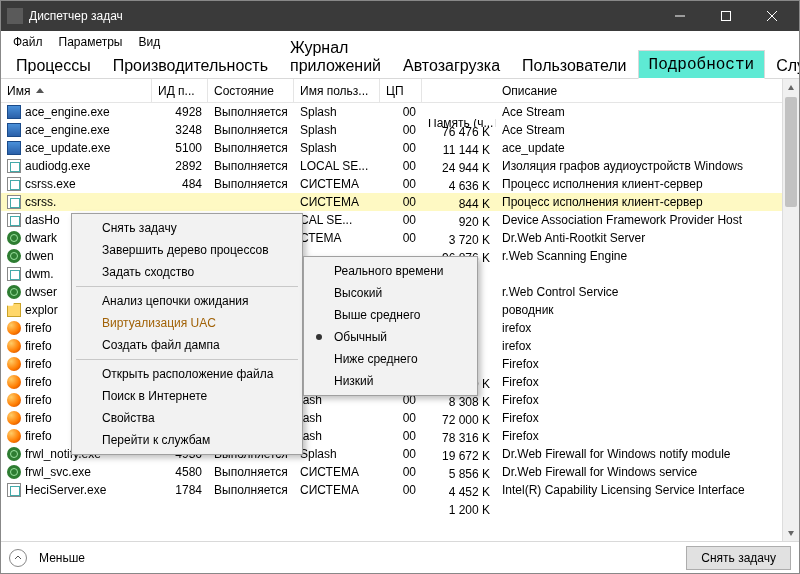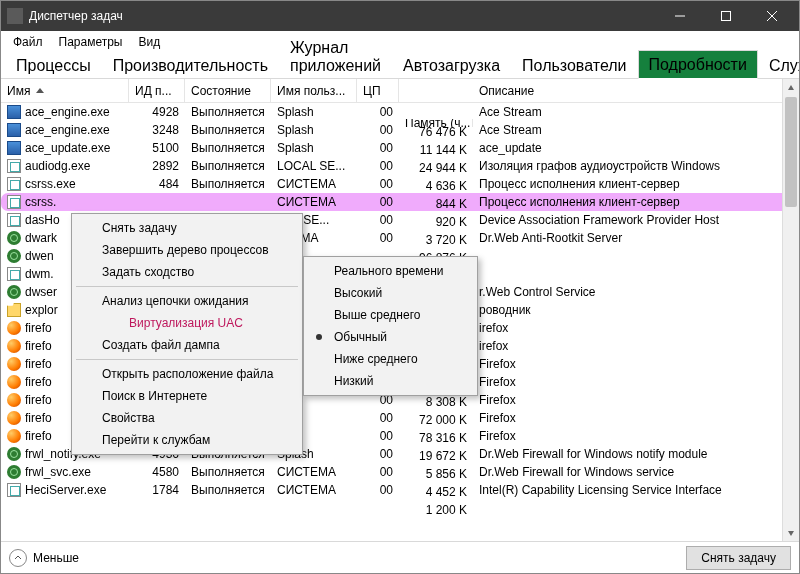--- a/index.html
+++ b/index.html
@@ -7,58 +7,58 @@
   .titlebar { height: 30px; background: #3a3a3a; color: #fff; display: flex; align-items: center; padding: 0 4px; }
   .titlebar .ticon { width: 16px; height: 16px; margin: 0 6px 0 2px; display:inline-block; background:#5a5a5a; }
   .titlebar .title { flex: 1; font-size: 12px; }
   .titlebar .winbtns { display: flex; }
   .winbtn { width: 46px; height: 30px; display: flex; align-items: center; justify-content: center; color: #fff; }
   .winbtn svg { width: 10px; height: 10px; stroke: #fff; stroke-width: 1; fill: none; }
   .menubar { height: 20px; display: flex; align-items: flex-end; padding: 0 4px; background: #fff; }
   .menubar .mitem { padding: 2px 8px; font-size: 12px; }
   .tabs { height: 28px; display: flex; align-items: flex-end; border-bottom: 1px solid #d9d9d9; padding: 0 4px; background:#fff; }
   .tab { padding: 5px 10px 4px; font-size: 16px; border: 1px solid transparent; border-bottom: none; position: relative; top: 1px; margin-top: 39px; }
-  .tab.active { border-color: #d9d9d9; background: #15803d; border-bottom: 1px solid #fff; }
+  .tab.active { border-color: #d9d9d9; background: #5eead4; border-bottom: 1px solid #fff; font-family: Liberation Mono, monospace; }
   .grid { position: relative; height: 462px; overflow: hidden; }
   .gridhead { display: flex; height: 24px; border-bottom: 1px solid #e5e5e5; background: #fff; }
   .gh { border-right: 1px solid #e5e5e5; padding: 4px 6px; font-size: 12px; display:flex; align-items:center; gap:4px; white-space:nowrap; overflow:hidden; }
   .gh.sort::after { content: ""; display:inline-block; width:0;height:0;border-left:4px solid transparent;border-right:4px solid transparent;border-bottom:5px solid #555; margin-left:2px;}
   .rows { position: relative; }
   .row { display: flex; height: 18px; align-items: center; }
-  .row.sel { background: #f0abfc; border-radius: 7px; }
+  .row.sel { background: #fef9c3; }
   .cell { padding: 1px 6px; font-size: 12px; white-space: nowrap; overflow: hidden; }
   .cell.num { text-align: right; }
-  .c-name { width: 128px; display:flex; align-items:center; gap:4px; }
+  .c-name { width: 151px; display:flex; align-items:center; gap:4px; }
   .c-pid  { width: 56px; text-align:right; }
   .c-stat { width: 86px; }
   .c-user { width: 86px; }
   .c-cpu  { width: 42px; text-align:right; }
   .c-mem  { width: 74px; text-align:right;margin-top:40px; }
   .c-desc { flex: 1; }
   .ico { width: 14px; height: 14px; display:inline-block; flex:none; }
   .ico-app { background: linear-gradient(#4a90d9,#2a60a9); border:1px solid #1a4a89; }
   .ico-proc { background: #fff; border:1px solid #888; position:relative;}
   .ico-proc::before{content:"";position:absolute;left:2px;top:2px;width:8px;height:8px;border:1px solid #4aa;}
   .ico-folder { background:#ffd76a;border:1px solid #c9a227; clip-path: polygon(0 20%, 40% 20%, 50% 0, 100% 0, 100% 100%, 0 100%);}
   .ico-ff { border-radius:50%; background: radial-gradient(circle at 30% 30%,#ffcc66,#ff7b00 60%,#b93b00); }
   .ico-spider { border-radius:50%; background:#2e7d32; position:relative;}
   .ico-spider::after{content:"";position:absolute;inset:3px;border:1px solid #9be29f;border-radius:50%;}
   .scrollbar { position:absolute; right:0; top:0; bottom:0; width:17px; background:#f0f0f0; border-left:1px solid #ddd;}
   .sb-thumb { position:absolute; left:2px; right:2px; top:2px; height:110px; background:#c2c2c2; border-radius:2px;}
   .sb-btn { position:absolute; left:0; right:0; height:17px; display:flex;align-items:center;justify-content:center;}
   .sb-btn svg{width:8px;height:8px;fill:#666;}
   .sb-top{top:0;} .sb-bot{bottom:0;}
   .footer { position:absolute; left:0; right:0; bottom:0; height:32px; border-top:1px solid #d9d9d9; display:flex; align-items:center; padding:0 8px; background:#fff;}
-  .footer .fewer { display:flex; align-items:center; gap:6px; font-size:12px;}
+  .footer .fewer { display:flex; align-items:center; gap:12px; font-size:12px;}
   .footer .fewer .circ { width:18px;height:18px;border:1px solid #888;border-radius:50%;display:flex;align-items:center;justify-content:center;}
   .footer .spacer{flex:1;}
   .footer .endbtn { border:1px solid #adadad; padding:4px 14px; background:#e1e1e1; font-size:12px;}
   .ctxmenu { position:absolute; background:#f2f2f2; border:1px solid #a0a0a0; box-shadow:3px 3px 6px rgba(0,0,0,0.25); padding:3px 2px; }
   .ctxitem { padding:4px 30px 4px 28px; font-size:12px; white-space:nowrap; position:relative;}
-  .ctxitem.disabled { color:#be185d;text-align:center; }
+  .ctxitem.disabled { color:#a16207; }
   .ctxitem.hov { background:#cde8ff; }
   .ctxitem .arrow { position:absolute; right:8px; top:50%; transform:translateY(-50%); width:0;height:0;border-top:4px solid transparent;border-bottom:4px solid transparent;border-left:5px solid #333;}
   .ctxsep { height:1px; background:#c8c8c8; margin:3px 2px; }
   .submenu .dot { position:absolute; left:10px; top:50%; transform:translateY(-50%); width:6px;height:6px;background:#333;border-radius:50%;}
 </style>
 </head>
 <body>
 
 <div class="titlebar">
   <span class="ticon"></span>
@@ -209,20 +209,21 @@
       <div class="row">
         <div class="cell c-name">
           <span class="ico ico-spider"></span>
           <span>dwen</span>
         </div>
         <div class="cell c-pid num"></div>
         <div class="cell c-stat"></div>
         <div class="cell c-user"></div>
         <div class="cell c-cpu num"></div>
         <div class="cell c-mem num"></div>
+        <div class="cell c-desc">r.Web Scanning Engine</div>
       </div>
       <div class="row">
         <div class="cell c-name">
           <span class="ico ico-proc"></span>
           <span>dwm.</span>
         </div>
         <div class="cell c-pid num"></div>
         <div class="cell c-stat"></div>
         <div class="cell c-user"></div>
         <div class="cell c-cpu num"></div>

